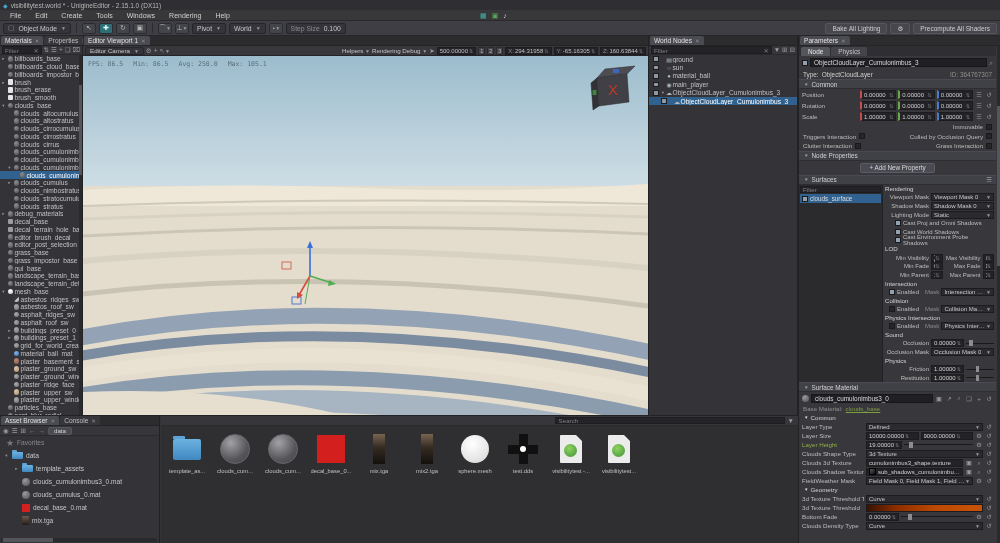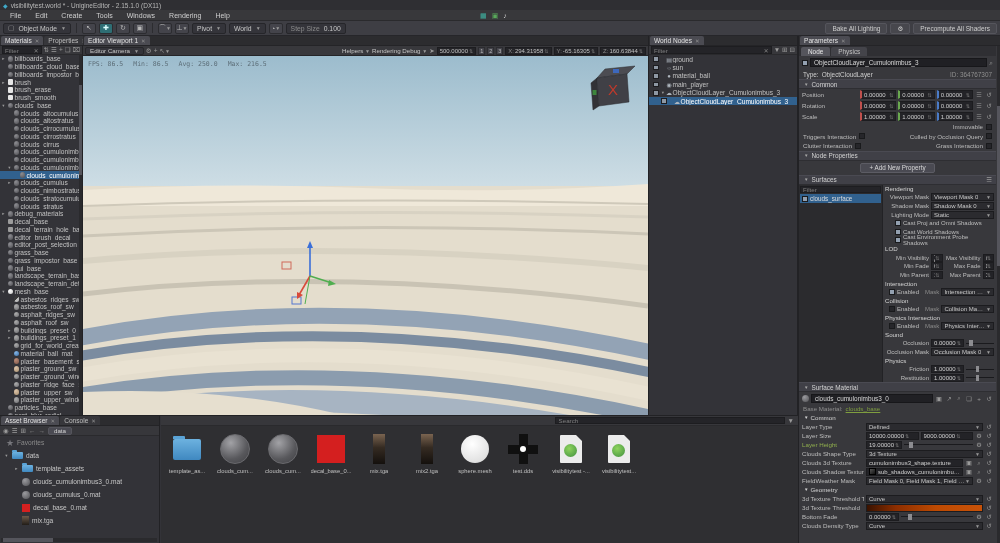--- a/index.html
+++ b/index.html
@@ -543,21 +543,21 @@
           <rect x="509.5" y="34" width="4" height="5" fill="#3f9a3f" opacity="0.8"></rect>
           <polygon points="514,22 544,18 546,46 516,50" fill="#404046" stroke="#28282c" stroke-width="0.5"></polygon>
           <text x="530" y="39" font-size="15" fill="#c0392b" text-anchor="middle" font-family="Liberation Sans, sans-serif">X</text>
         </g>
       </svg>
     </div>
     <div id="fps">
       <span><span>FPS:</span> <span>86.5</span></span>
       <span><span>Min:</span> <span>86.5</span></span>
       <span><span>Avg:</span> <span>250.0</span></span>
-      <span><span>Max:</span> <span>216.5</span></span>
+      <span><span>Max:</span> <span>105.1</span></span>
     </div>
   </div>
 
   <div class="abs" id="world-nodes">
     <div class="tabrow">
       <span class="tab active">
           <span>World Nodes</span>
           <span class="x">✕</span>
         </span>
     </div>

